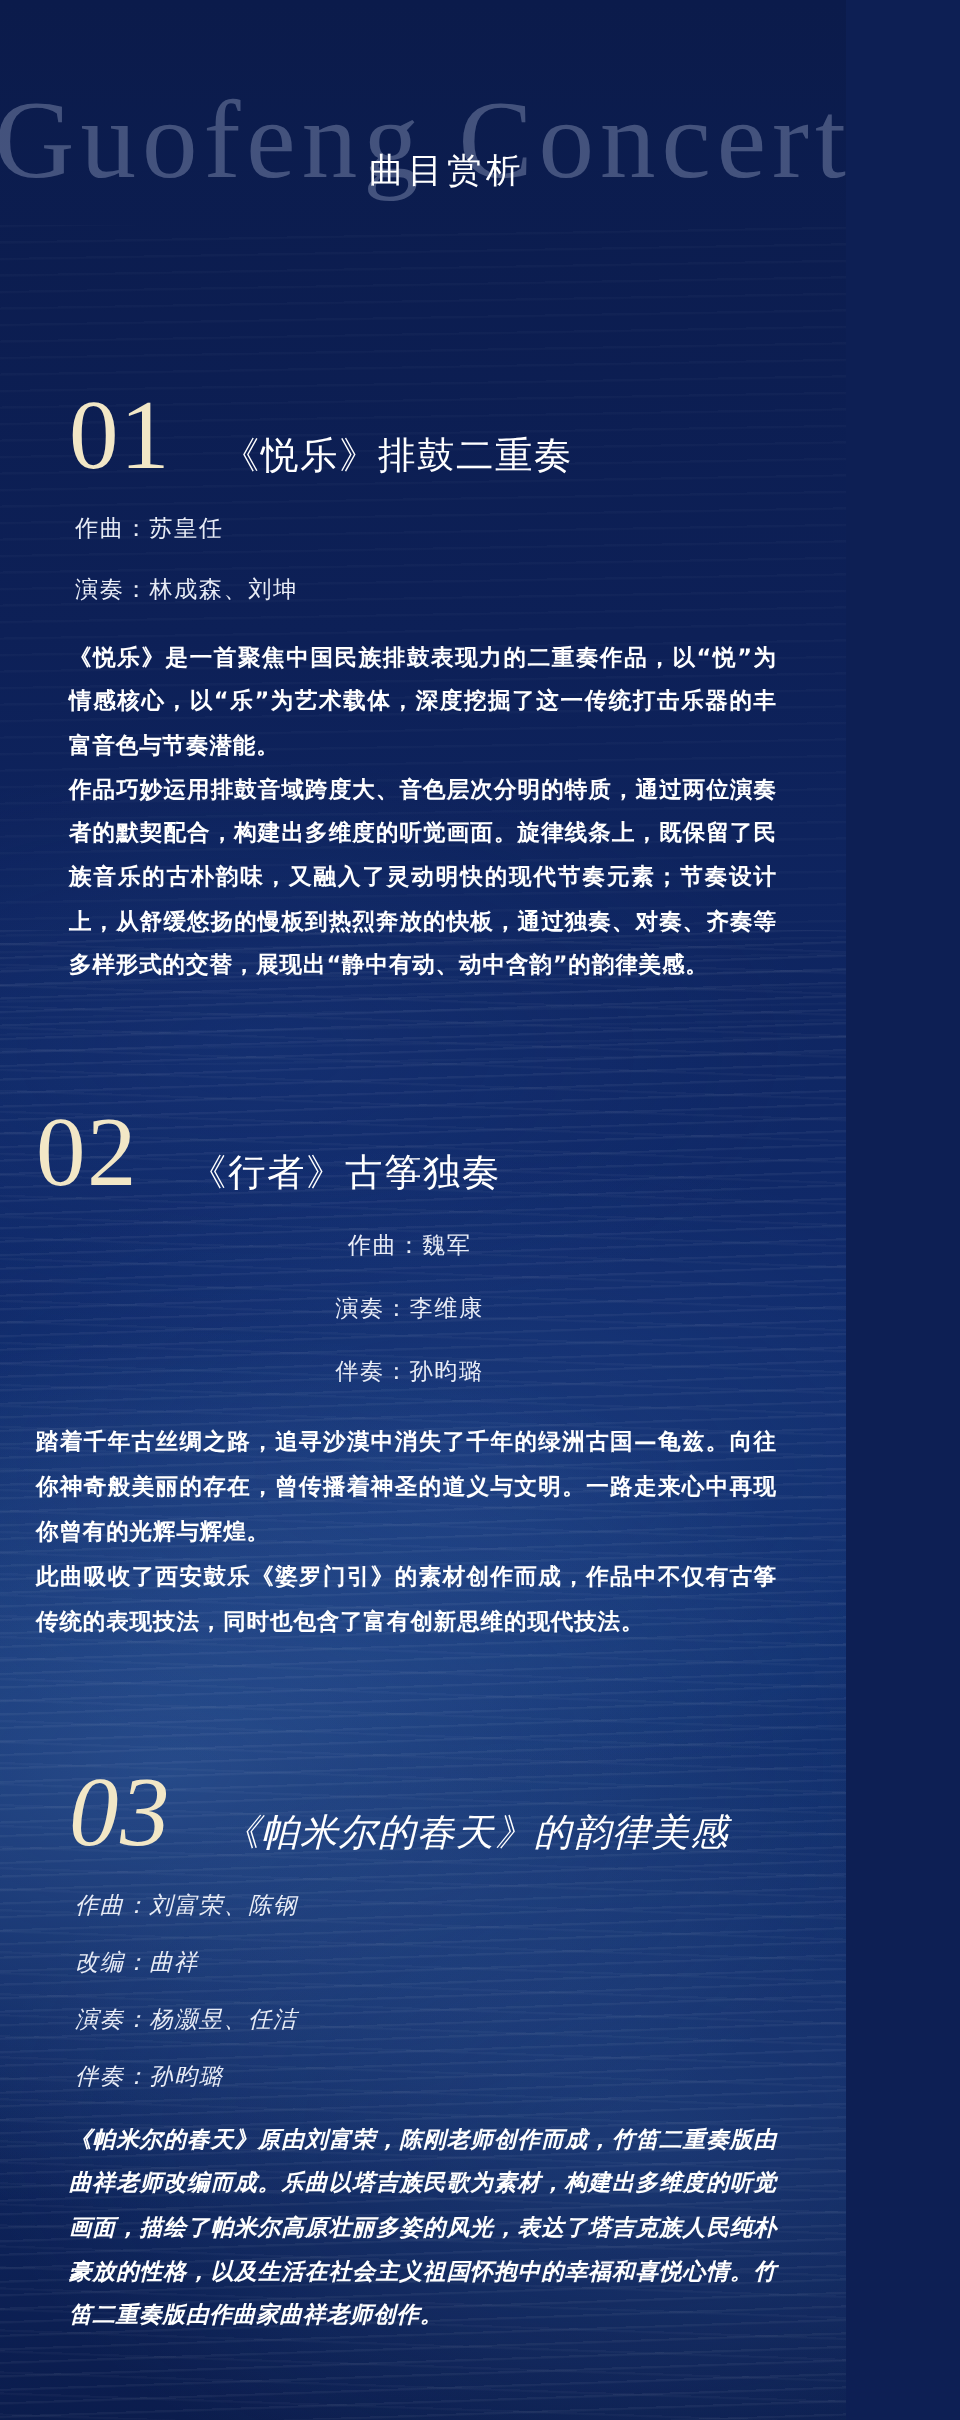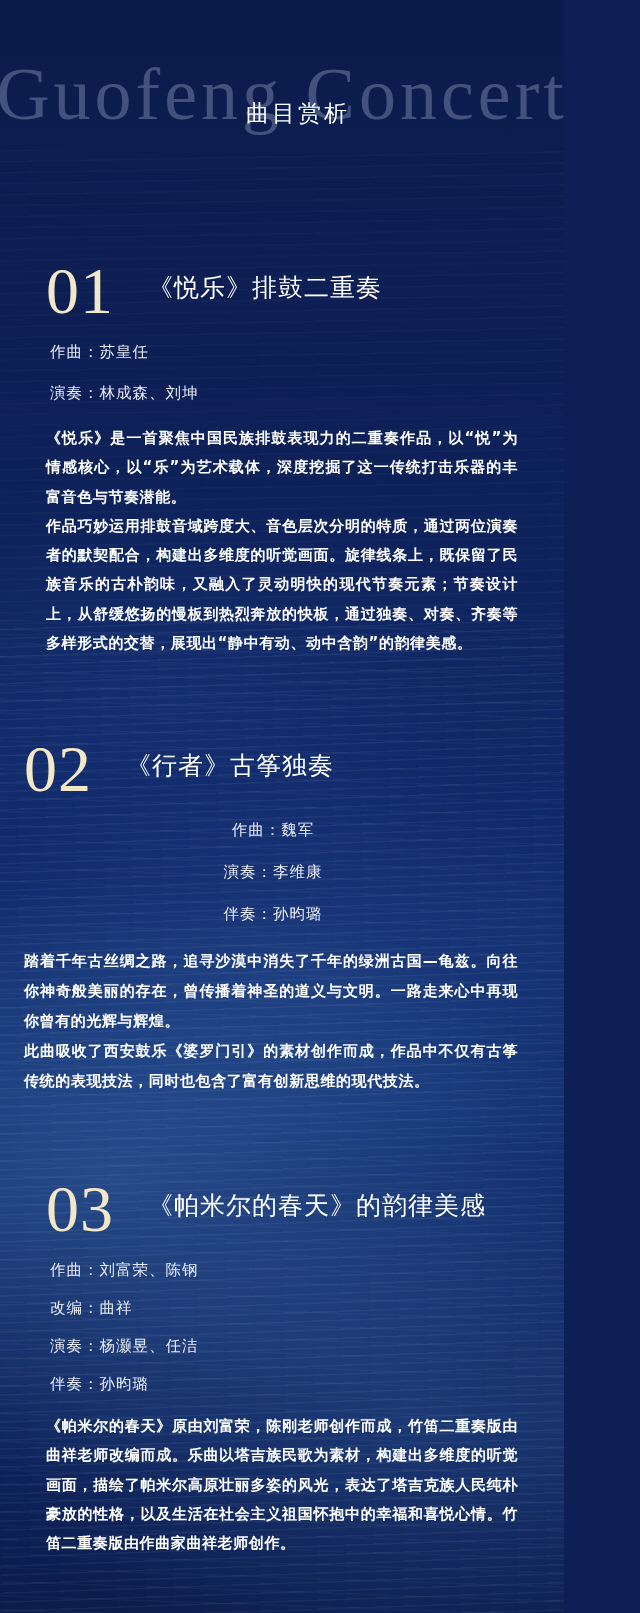--- a/index.html
+++ b/index.html
@@ -80,21 +80,21 @@
     color: #ffffff;
     font-family: Liberation Mono, monospace;
   }
 
   
   .section {
     padding: 0 46px;
   }
   .sec-head {
     display: flex;
-    align-items: center;
+    align-items: flex-end;
     gap: 34px;
   }
   .num {
     font-family: "Liberation Serif", serif;
     font-size: 66px;
     line-height: 1;
     color: #f2e7c6;
     letter-spacing: 1px;
     font-weight: 400;
   }
@@ -124,21 +124,21 @@
     letter-spacing: 0.6px;
     font-weight: bold;
     font-family: "DejaVu Sans", sans-serif;
   }
   .body-text p {
     margin: 0;
     text-align: justify;
   }
   .s1 { padding-top: 62px; }
   .s2 { padding-top: 78px; padding-left: 24px; }
-  .s3 { padding-top: 80px; }
+  .s3 { padding-top: 80px; font-style: italic; }
   .s1 .body-text { margin-top: 14px; }
   .s2 .body-text { margin-top: 16px; line-height: 2.0; }
   .s3 .body-text { margin-top: 14px; line-height: 1.95; }
   .s3 .credit { margin-bottom: 17px; }
   .s2 .credit { margin-bottom: 21px; text-align: center; }
   .tail { height: 70px; }
 </style>
 </head>
 <body>
 

